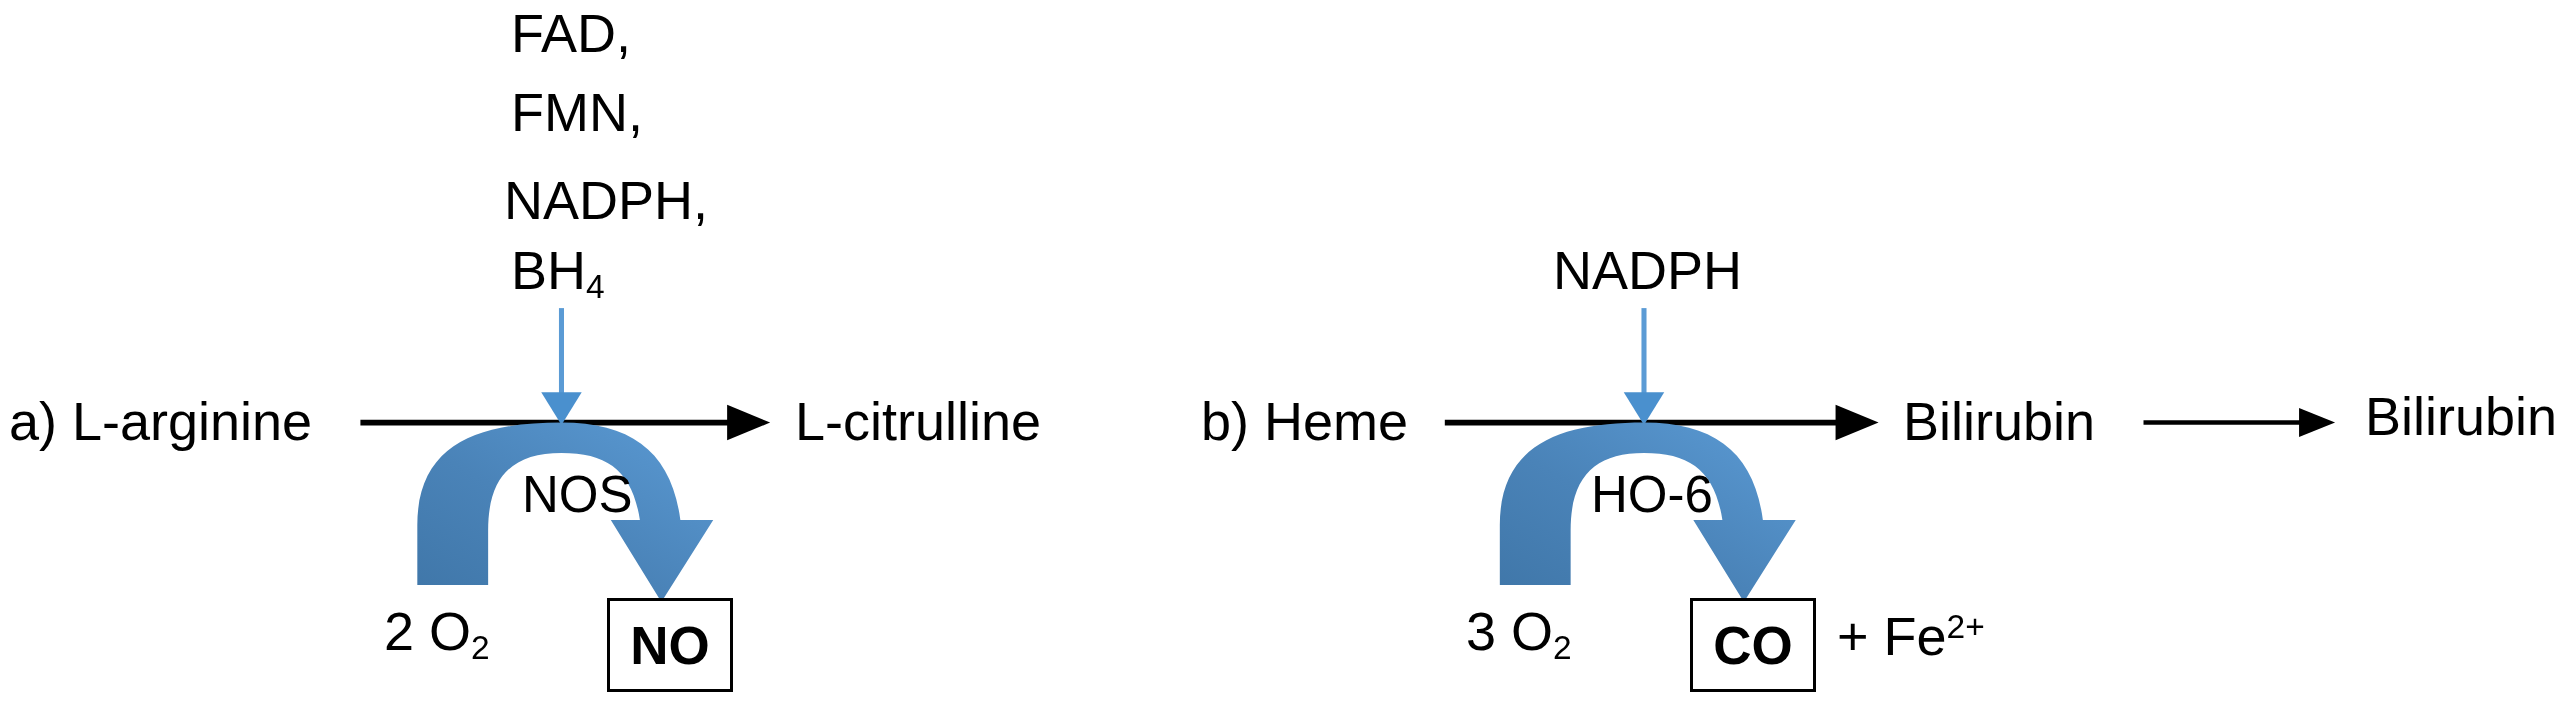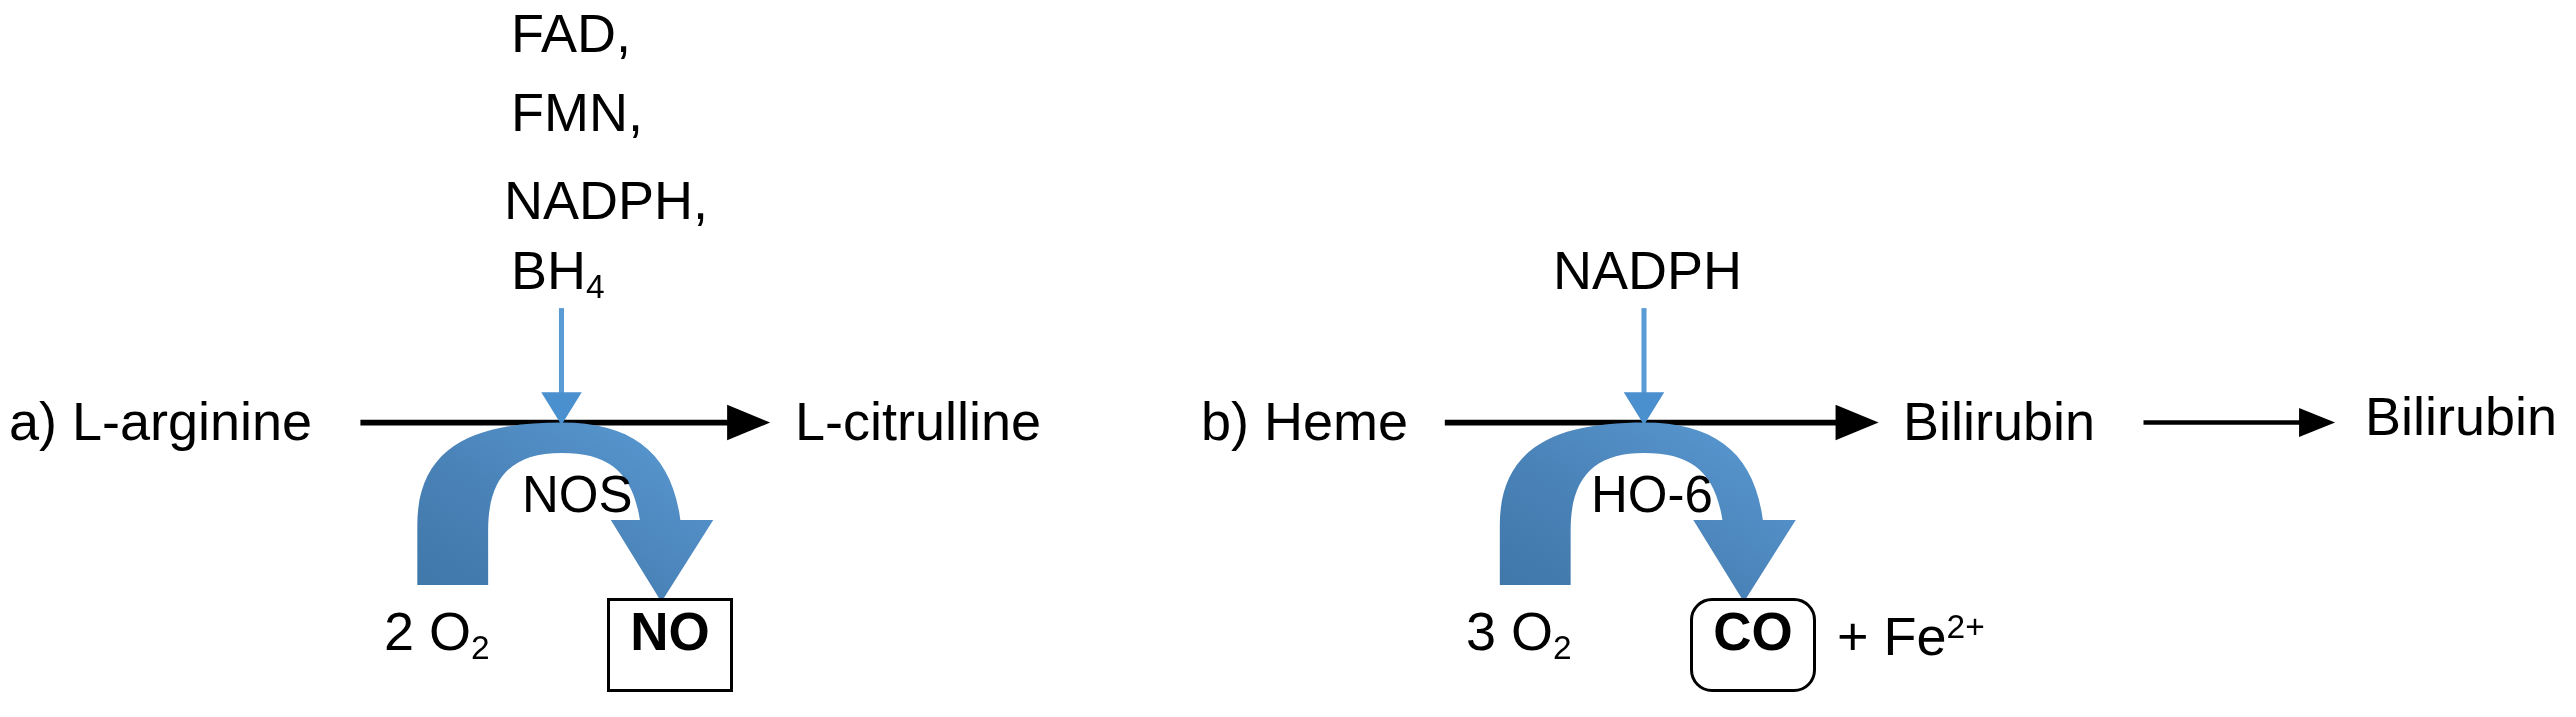--- a/index.html
+++ b/index.html
@@ -15,21 +15,21 @@
   .species{font-size:54px;}
   .cofactor{font-size:54px;text-align:right;}
   .enzyme{font-size:51px;text-align:center;}
   .boxlabel{font-size:53px;font-weight:bold;}
   .sub{font-size:0.62em;vertical-align:-0.28em;}
   .sup{font-size:0.62em;vertical-align:0.50em;}
 
   
   .prodbox{
     position:absolute;border:3.2px solid #000;background:#fff;
-    display:flex;align-items:flex-start;justify-content:center;
+    display:flex;align-items:center;justify-content:center;
     box-sizing:border-box;
   }
 
   
   svg.overlay{position:absolute;left:0;top:0;width:2576px;height:718px;overflow:visible;}
 </style>
 </head>
 <body>
 
 <div class="stage">
@@ -144,21 +144,21 @@
 
   <div class="txt species" style="left:2365px;top:389px;">Bilirubin</div>
 
   <div class="txt enzyme" style="left:1591px;top:469px;">HO-6</div>
 
   <div class="txt species" style="left:1466px;top:604px;">
     <span>3</span>
     <span>O</span><span class="sub">2</span>
   </div>
 
-  <div class="prodbox" style="left:1690px;top:598px;width:126px;height:94px;border-radius:22px;">
+  <div class="prodbox" style="left:1690px;top:598px;width:126px;height:94px;">
     <span class="boxlabel">CO</span>
   </div>
 
   <div class="txt species" style="left:1837px;top:609px;">
     <span>+</span>
     <span>Fe</span><span class="sup">2+</span>
   </div>
 
 </div>
 

